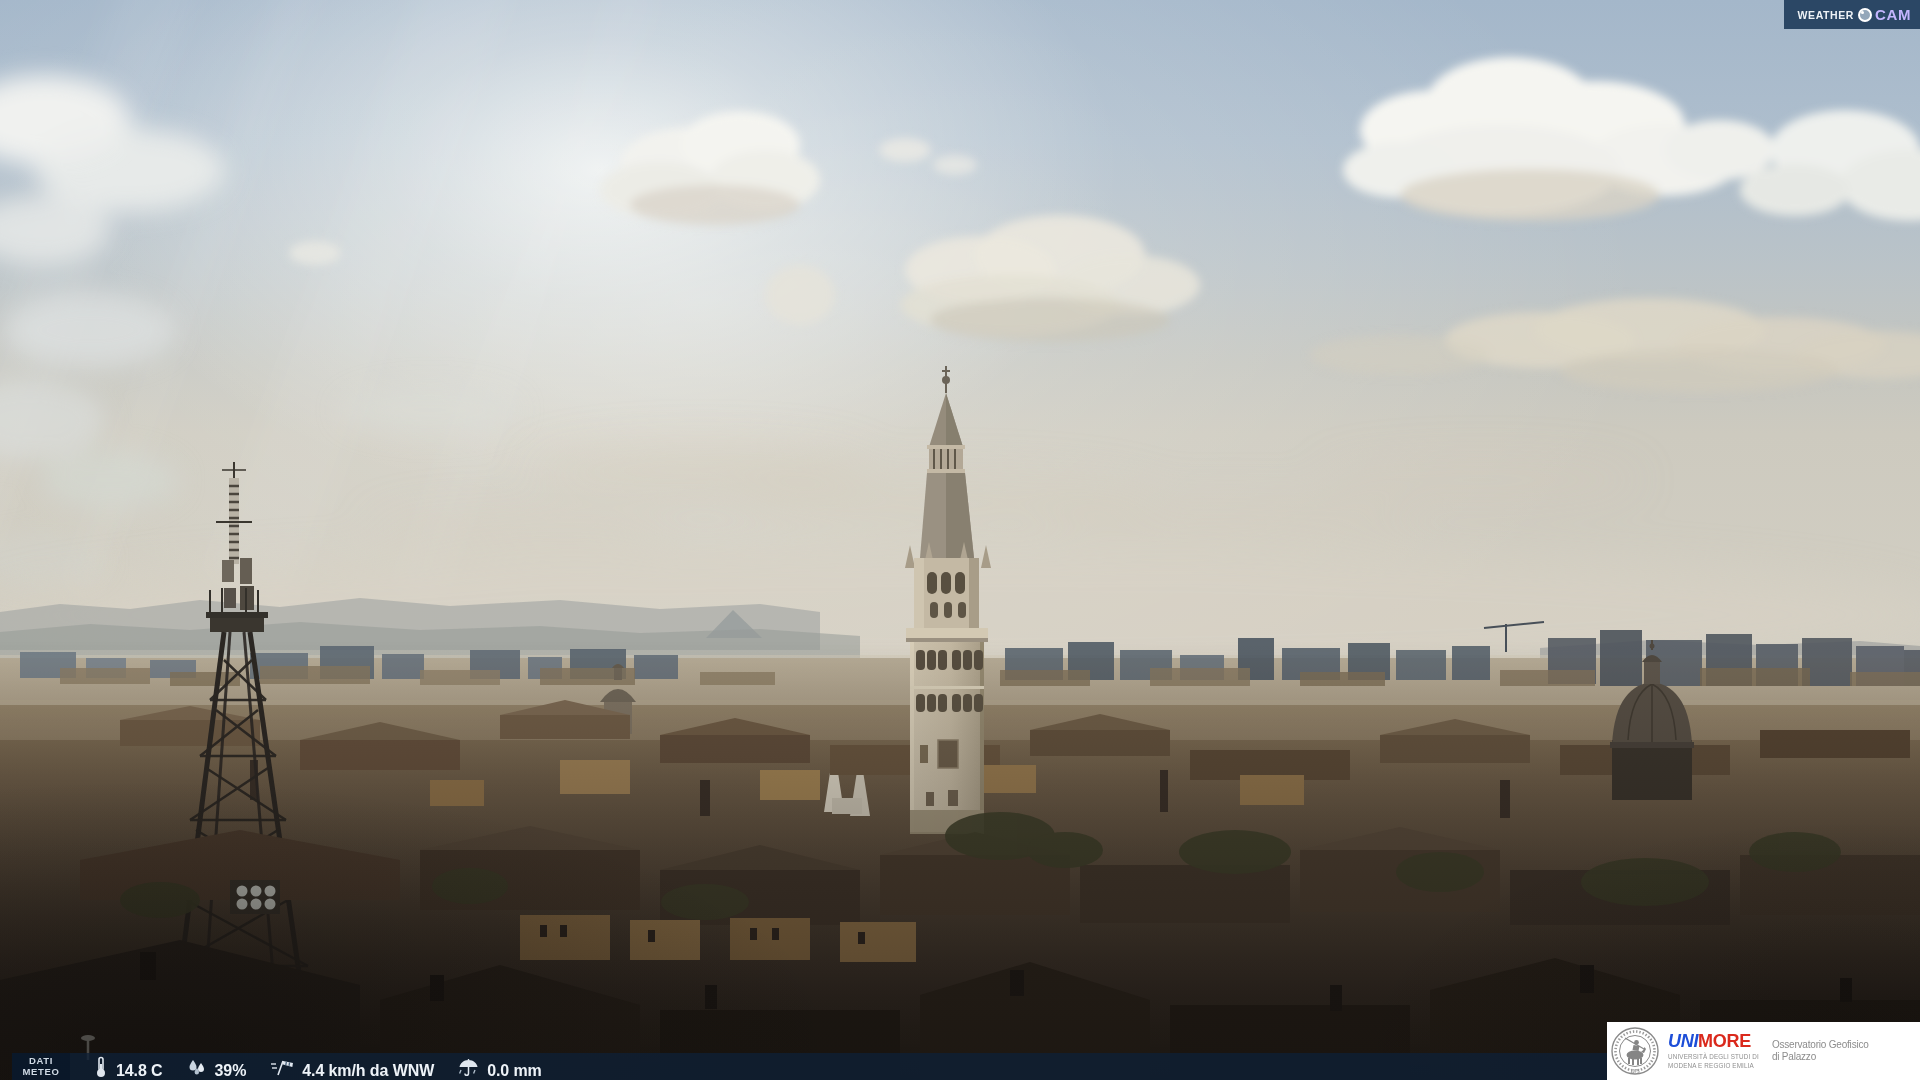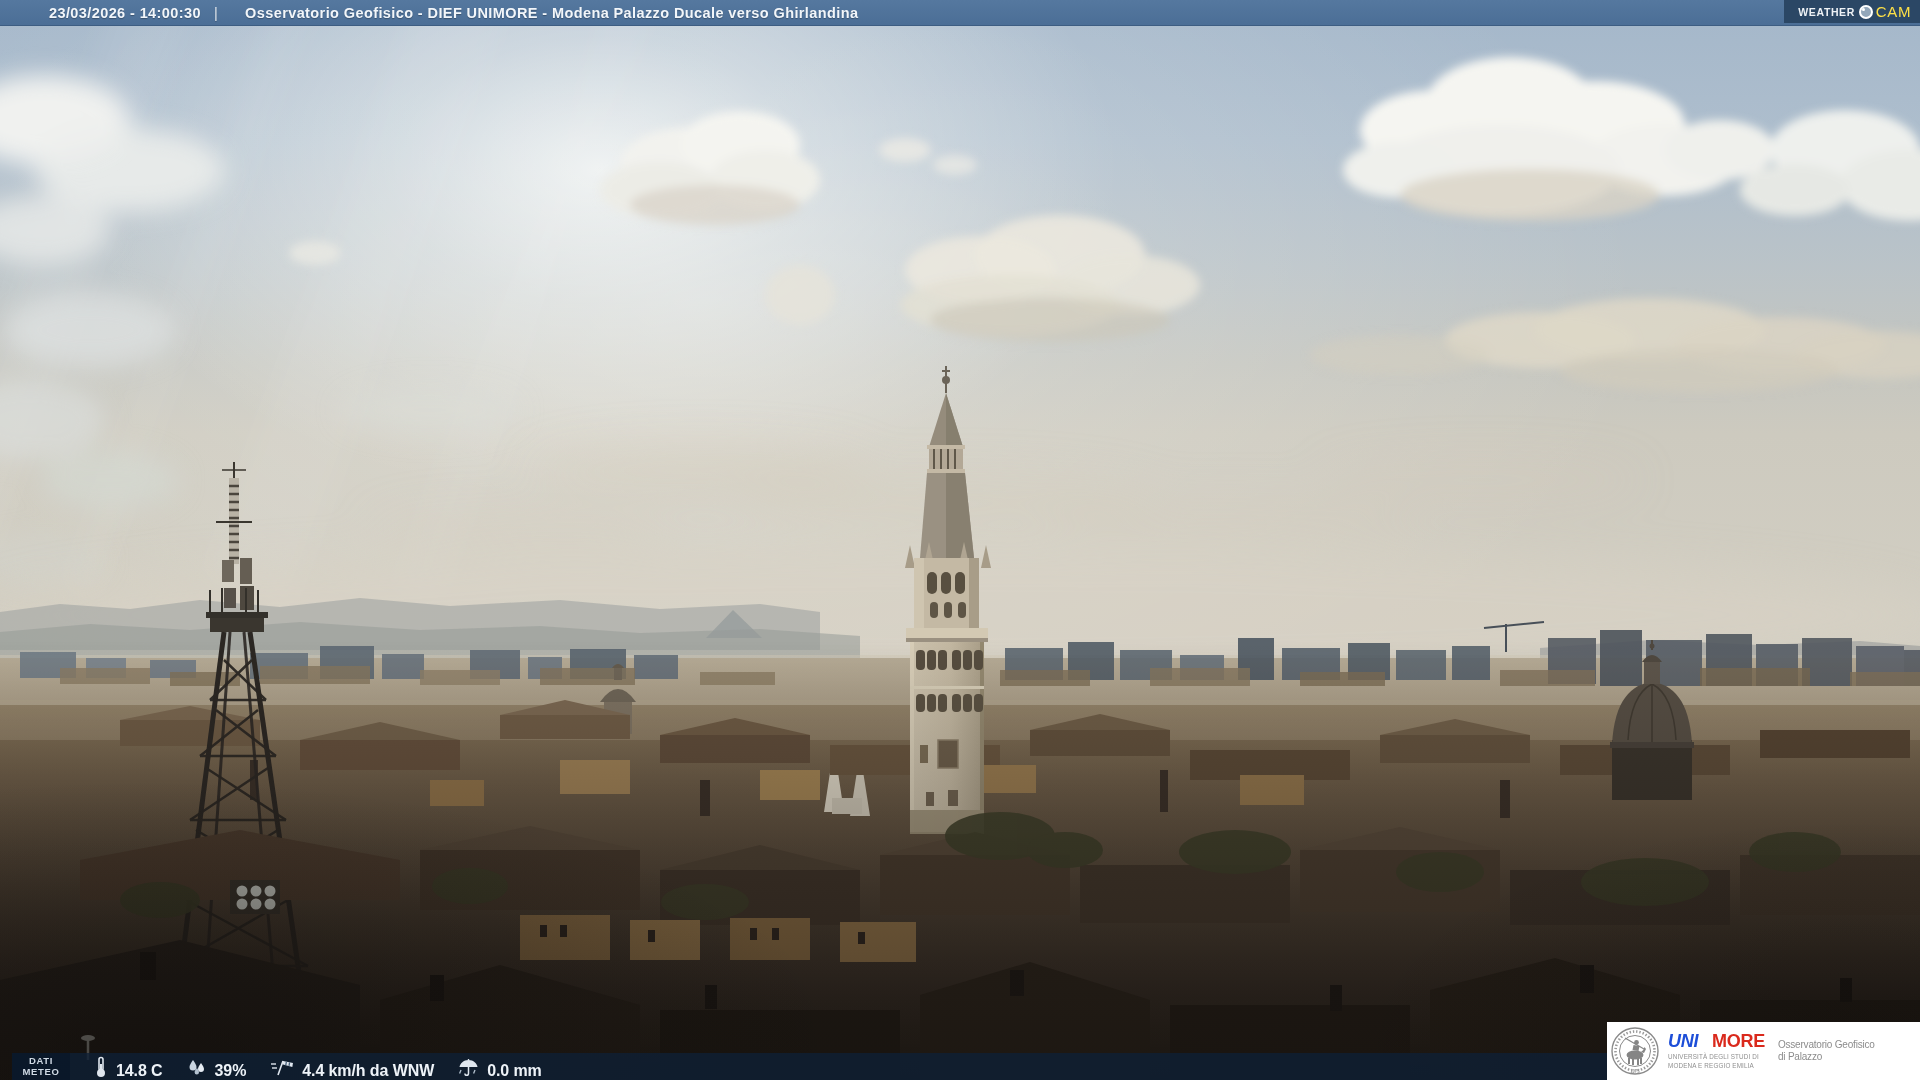--- a/index.html
+++ b/index.html
@@ -9,45 +9,45 @@
   
   .topbar{position:absolute;top:0;left:0;right:0;height:25px;
           background:linear-gradient(#55789f,#4b6e96);
           border-bottom:1px solid #3d5d82;
           display:flex;align-items:center;
           color:#f2f6fa;font-weight:700;font-size:14.5px;letter-spacing:.4px;
           text-shadow:0 1px 1px rgba(0,0,0,.28);white-space:nowrap;}
   .topbar .ts{margin-left:49px;}
   .topbar .sep{margin:0 14px 0 13px;font-weight:400;opacity:.9;}
   .topbar .title{margin-left:13px;}
-  .wcam{position:absolute;right:0;top:0;height:23px;background:#2b4765;
+  .wcam{position:absolute;right:0;top:0;height:29px;background:#2b4765;
         display:flex;align-items:center;padding:0 9px 0 14px;cursor:pointer;}
   .wcam .w1{font-size:10.5px;font-weight:600;letter-spacing:.6px;color:#eef2f6;text-transform:uppercase;}
   .wcam .dot{width:10px;height:10px;border-radius:50%;background:#93a7ba;border:2px solid #fff;
              margin:0 3px 0 4px;position:relative;}
   .wcam .dot::after{content:"";position:absolute;left:1px;top:1px;width:3px;height:3px;
              border-radius:50%;background:#fff;}
-  .wcam .w2{font-size:15px;font-weight:400;letter-spacing:.6px;color:#fde047;text-transform:uppercase;}
+  .wcam .w2{font-size:15px;font-weight:700;letter-spacing:.6px;color:#c4b5fd;text-transform:uppercase;}
   
   .wbar{position:absolute;left:12px;right:0;bottom:0;height:27px;
         background:rgba(14,32,54,.78);display:flex;align-items:center;color:#eef3f8;}
   .wbar .dati{width:58px;align-self:stretch;background:rgba(8,20,38,.55);
         display:flex;flex-direction:column;align-items:center;justify-content:center;
         font-size:9.5px;font-weight:700;letter-spacing:.6px;color:#cfd9e4;line-height:1.15;}
   .wbar .grp{display:flex;align-items:center;margin-left:24px;}
   .wbar .grp:first-of-type{margin-left:25px;}
   .wbar .grp svg{margin-right:8px;display:block;}
   .wbar .val{font-size:16px;font-weight:700;letter-spacing:-.1px;margin-top:8px;}
   
   .logobox{position:absolute;left:1607px;top:1022px;right:0;bottom:0;background:#fff;
            display:flex;align-items:center;padding-left:3px;box-sizing:border-box;cursor:pointer;}
   .brand{margin-left:8px;}
   .brand .word{font-size:18px;font-weight:700;letter-spacing:-.3px;line-height:1;}
   .brand .uni{color:#1d4ed8;font-style:italic;}
-  .brand .more{color:#da291c;margin-left:14px;}
+  .brand .more{color:#da291c;}
   .brand .sub{margin-top:3px;font-size:6.3px;letter-spacing:.15px;color:#8f8f8f;line-height:1.3;white-space:nowrap;}
   .org{margin-left:13px;font-size:10px;color:#8c8c8c;line-height:1.25;letter-spacing:-.2px;white-space:nowrap;}
 </style>
 </head>
 <body>
 
 <div class="stage">
 
   <svg class="photo" viewBox="0 0 1920 1080" preserveAspectRatio="none">
     <defs>
@@ -463,25 +463,20 @@
       </g>
 
       <g>
         <rect x="0" y="640" width="1920" height="440" fill="url(#vign)"></rect>
         <ellipse cx="150" cy="1060" rx="700" ry="280" fill="url(#cornerDark)"></ellipse>
         <ellipse cx="1850" cy="1060" rx="500" ry="240" fill="url(#cornerDark)" opacity=".8"></ellipse>
       </g>
     </g>
   </svg>
 
-  <div class="topbar">
-    <span class="ts">23/03/2026 - 14:00:30</span>
-    <span class="sep">|</span>
-    <span class="title">Osservatorio Geofisico - DIEF UNIMORE - Modena Palazzo Ducale verso Ghirlandina</span>
-  </div>
   <div class="wcam">
     <span class="w1">Weather</span>
     <span class="dot"></span>
     <span class="w2">Cam</span>
   </div>
 
   <div class="wbar">
     <div class="dati">
       <span>DATI</span>
       <span>METEO</span>

